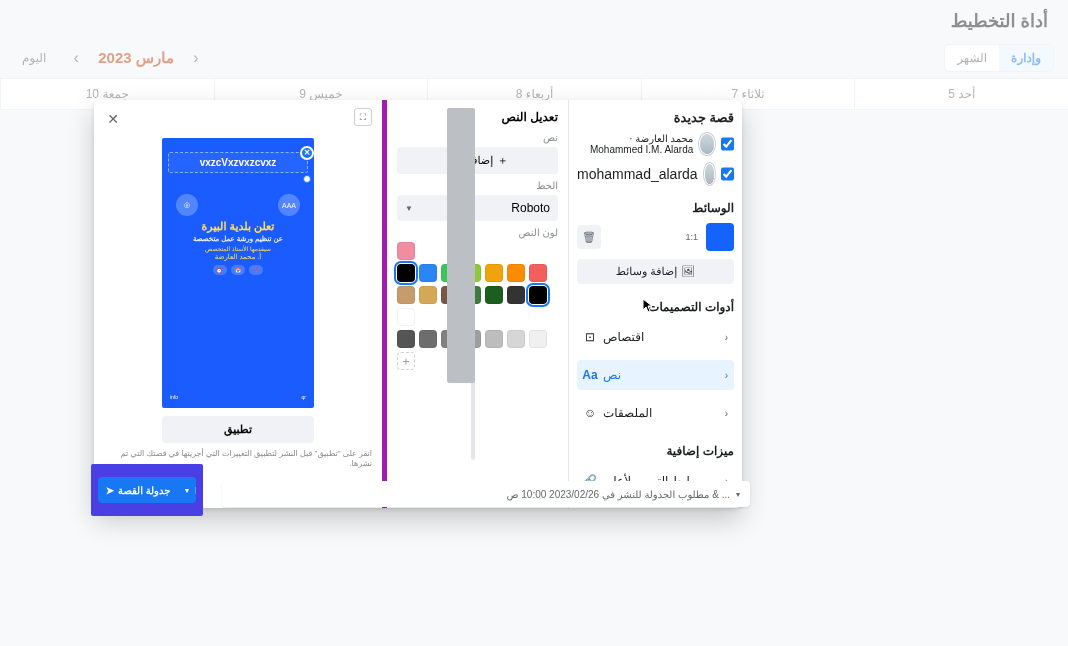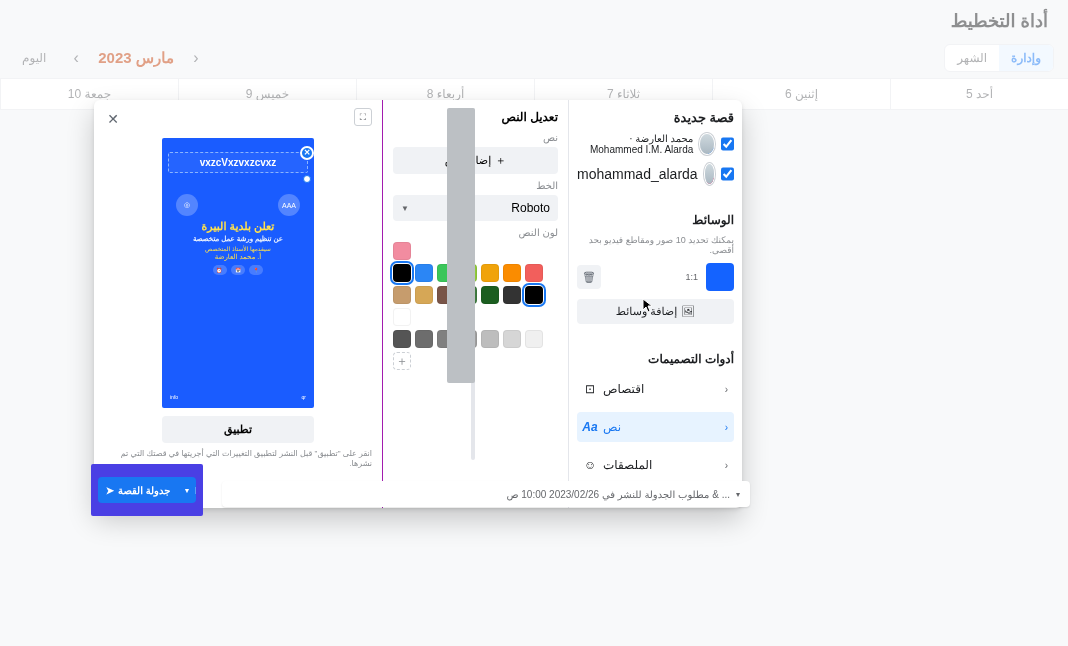--- a/index.html
+++ b/index.html
@@ -25,34 +25,34 @@
 .modal { position:absolute; top:100px; left:94px; width:648px; height:408px; background:#fff; border-radius:6px; box-shadow:0 12px 28px rgba(0,0,0,.2),0 2px 4px rgba(0,0,0,.1); display:flex; overflow:hidden; }
 
 .col-right { width:174px; border-left:1px solid #e4e6eb; padding:10px 8px 8px; display:flex; flex-direction:column; gap:8px; font-size:12px; color:#1c1e21; }
 .col-right .title { font-weight:600; text-align:right; font-size:13px; }
 .account-row { display:flex; align-items:center; gap:6px; justify-content:flex-end; font-size:11px; }
 .chk { width:14px; height:14px; accent-color:#1877f2; }
 .avatar { width:22px; height:22px; border-radius:50%; background:#e4e6eb; border:1px solid #fff; box-shadow:0 0 0 1px #ccd0d5; position:relative; overflow:hidden; display:inline-block; }
 .avatar::after{content:"";position:absolute;inset:0;background:linear-gradient(#cfd9de,#aab8c2);}
 .avatar .badge{position:absolute;right:-2px;bottom:-2px;width:10px;height:10px;border-radius:50%;background:#1877f2;border:1px solid #fff;}
 .avatar.ig .badge{background:#e1306c;}
-.section-label{font-size:12px;font-weight:600;text-align:right;margin-top:20px;}
+.section-label{font-size:12px;font-weight:600;text-align:right;margin-top:8px;}
 .section-sub{font-size:9px;color:#8a8d91;text-align:right;}
 .thumb-row{display:flex;align-items:center;gap:8px;justify-content:flex-end;}
 .thumb{width:28px;height:28px;border-radius:4px;background:#1463ff;display:flex;align-items:center;justify-content:center;color:#fff;font-size:8px;}
 .ratio{font-size:9px;color:#65676b;}
 .trash{width:24px;height:24px;border-radius:4px;background:#f0f2f5;display:flex;align-items:center;justify-content:center;cursor:pointer;}
 .add-media{background:#f0f2f5;border-radius:4px;padding:6px;display:flex;align-items:center;justify-content:center;gap:4px;font-size:11px;cursor:pointer;}
 .tool-row{display:flex;align-items:center;justify-content:space-between;padding:8px 6px;font-size:12px;border-radius:4px;cursor:pointer;}
 .tool-row.open{background:#e7f3ff;color:#1877f2;}
 .chev{color:#65676b;font-size:10px;}
 .tool-row.open .chev{color:#1877f2;}
 .icon{width:14px;display:inline-flex;justify-content:center;}
 
-.col-mid { width:186px; border-left:1px solid #a21caf; padding:10px 10px; font-size:12px; overflow-y:auto; }
+.col-mid { width:186px; border-left:5px solid #a21caf; padding:10px 10px; font-size:12px; overflow-y:auto; }
 .col-mid .panel-title{font-weight:600;text-align:right;margin-bottom:8px;}
 .col-mid .field-label{font-size:10px;color:#8a8d91;text-align:right;margin:6px 0 4px;}
 .add-text-btn{width:100%;background:#f0f2f5;border:none;padding:6px;border-radius:4px;font-size:11px;display:flex;align-items:center;justify-content:center;gap:4px;cursor:pointer;}
 .font-select{width:100%;display:flex;align-items:center;justify-content:space-between;background:#f0f2f5;border-radius:4px;padding:6px 8px;font-size:12px;cursor:pointer;}
 .font-select .caret{font-size:8px;color:#65676b;}
 .swatches{display:flex;flex-wrap:wrap-reverse;gap:4px;direction:ltr;margin-top:4px;}
 .swatch{width:18px;height:18px;border-radius:4px;cursor:pointer;border:1px solid rgba(0,0,0,.05);}
 .swatch.sel{outline:2px solid #1877f2;outline-offset:1px;}
 .swatch.add{border:1px dashed #ccd0d5;display:flex;align-items:center;justify-content:center;font-size:12px;color:#8a8d91;background:#fff;}
 
@@ -106,21 +106,20 @@
   <div class="date-nav">
     <span class="nav-btn">‹</span>
     <h2>مارس 2023</h2>
     <span class="nav-btn">›</span>
     <span class="today-btn">اليوم</span>
   </div>
 </div>
 
 <div class="days-row">
   <div class="day-cell">أحد 5</div>
-  <div class="day-cell">إثنين 6</div>
   <div class="day-cell">ثلاثاء 7</div>
   <div class="day-cell">أربعاء 8</div>
   <div class="day-cell">خميس 9</div>
   <div class="day-cell">جمعة 10</div>
 </div>
 
 <div class="overlay"></div>
 
 <div class="modal">
 
@@ -136,21 +135,20 @@
     </div>
     <div class="account-row">
       <input type="checkbox" class="chk" checked="" style="">
       <span class="avatar ig">
           <span class="badge"></span>
         </span>
       <span style="font-size:14px;">mohammad_alarda</span>
     </div>
 
     <div class="section-label">الوسائط</div>
-    <div class="section-sub">يمكنك تحديد 10 صور ومقاطع فيديو بحد أقصى.</div>
     <div class="thumb-row">
       <div class="thumb"></div>
       <span class="ratio">1:1</span>
       <div style="flex:1"></div>
       <div class="trash">
         <span style="font-size:11px;color:#606770;">🗑</span>
       </div>
     </div>
     <div class="add-media">
       <span>🖼</span>
@@ -162,21 +160,21 @@
       <span class="chev">‹</span>
       <span style="display:flex;gap:6px;align-items:center">
         <span>اقتصاص</span>
         <span class="icon">⊡</span>
       </span>
     </div>
     <div class="tool-row open">
       <span class="chev">‹</span>
       <span style="display:flex;gap:6px;align-items:center">
         <span>نص</span>
-        <span class="icon" style="font-weight:700;font-style:italic;">Aa</span>
+        <span class="icon" style="font-weight:700;">Aa</span>
       </span>
     </div>
     <div class="tool-row">
       <span class="chev">‹</span>
       <span style="display:flex;gap:6px;align-items:center">
         <span>الملصقات</span>
         <span class="icon">☺</span>
       </span>
     </div>
 

